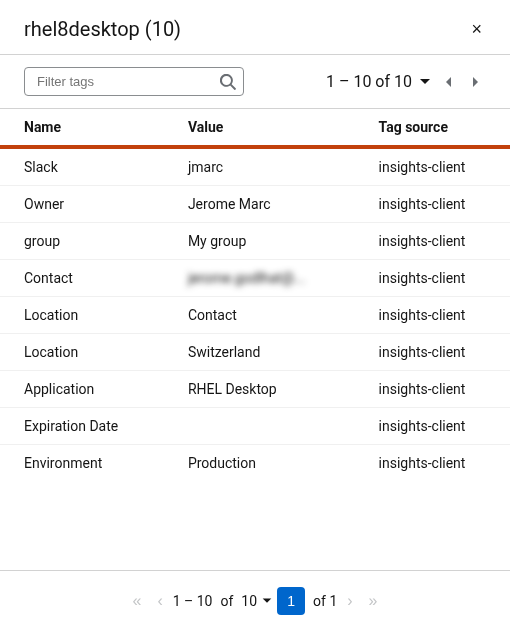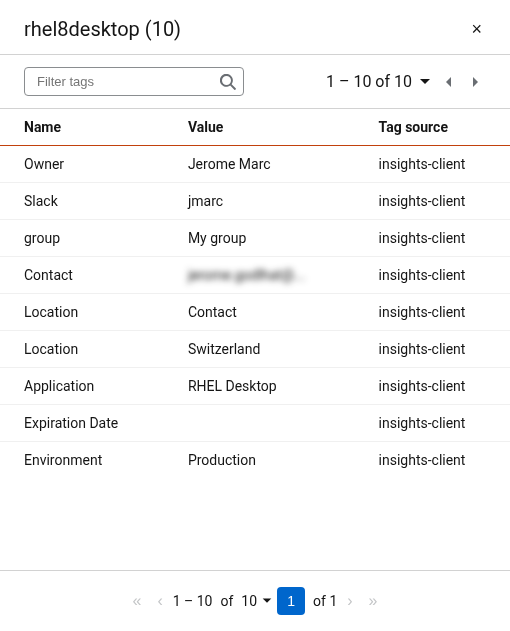--- a/index.html
+++ b/index.html
@@ -114,21 +114,21 @@
       display: flex;
       align-items: center;
     }
 
     table {
       width: 100%;
       border-collapse: collapse;
     }
 
     thead tr {
-      border-bottom: 1px solid #c2410c;
+      border-bottom: 4px solid #c2410c;
     }
 
     th {
       text-align: left;
       padding: 10px 24px;
       font-weight: 700;
       font-size: 14px;
       color: #151515;
     }
 
@@ -246,27 +246,27 @@
   <table>
     <thead>
       <tr>
         <th>Name</th>
         <th>Value</th>
         <th>Tag source</th>
       </tr>
     </thead>
     <tbody id="table-body">
         <tr>
+          <td>Slack</td>
+          <td>jmarc</td>
+          <td>insights-client</td>
+        </tr>
+        <tr>
           <td>Owner</td>
           <td>Jerome Marc</td>
-          <td>insights-client</td>
-        </tr>
-        <tr>
-          <td>Slack</td>
-          <td>jmarc</td>
           <td>insights-client</td>
         </tr>
         <tr>
           <td>group</td>
           <td>My group</td>
           <td>insights-client</td>
         </tr>
         <tr>
           <td>Contact</td>
           <td class="blurred">jerome.godlhat@...</td>

